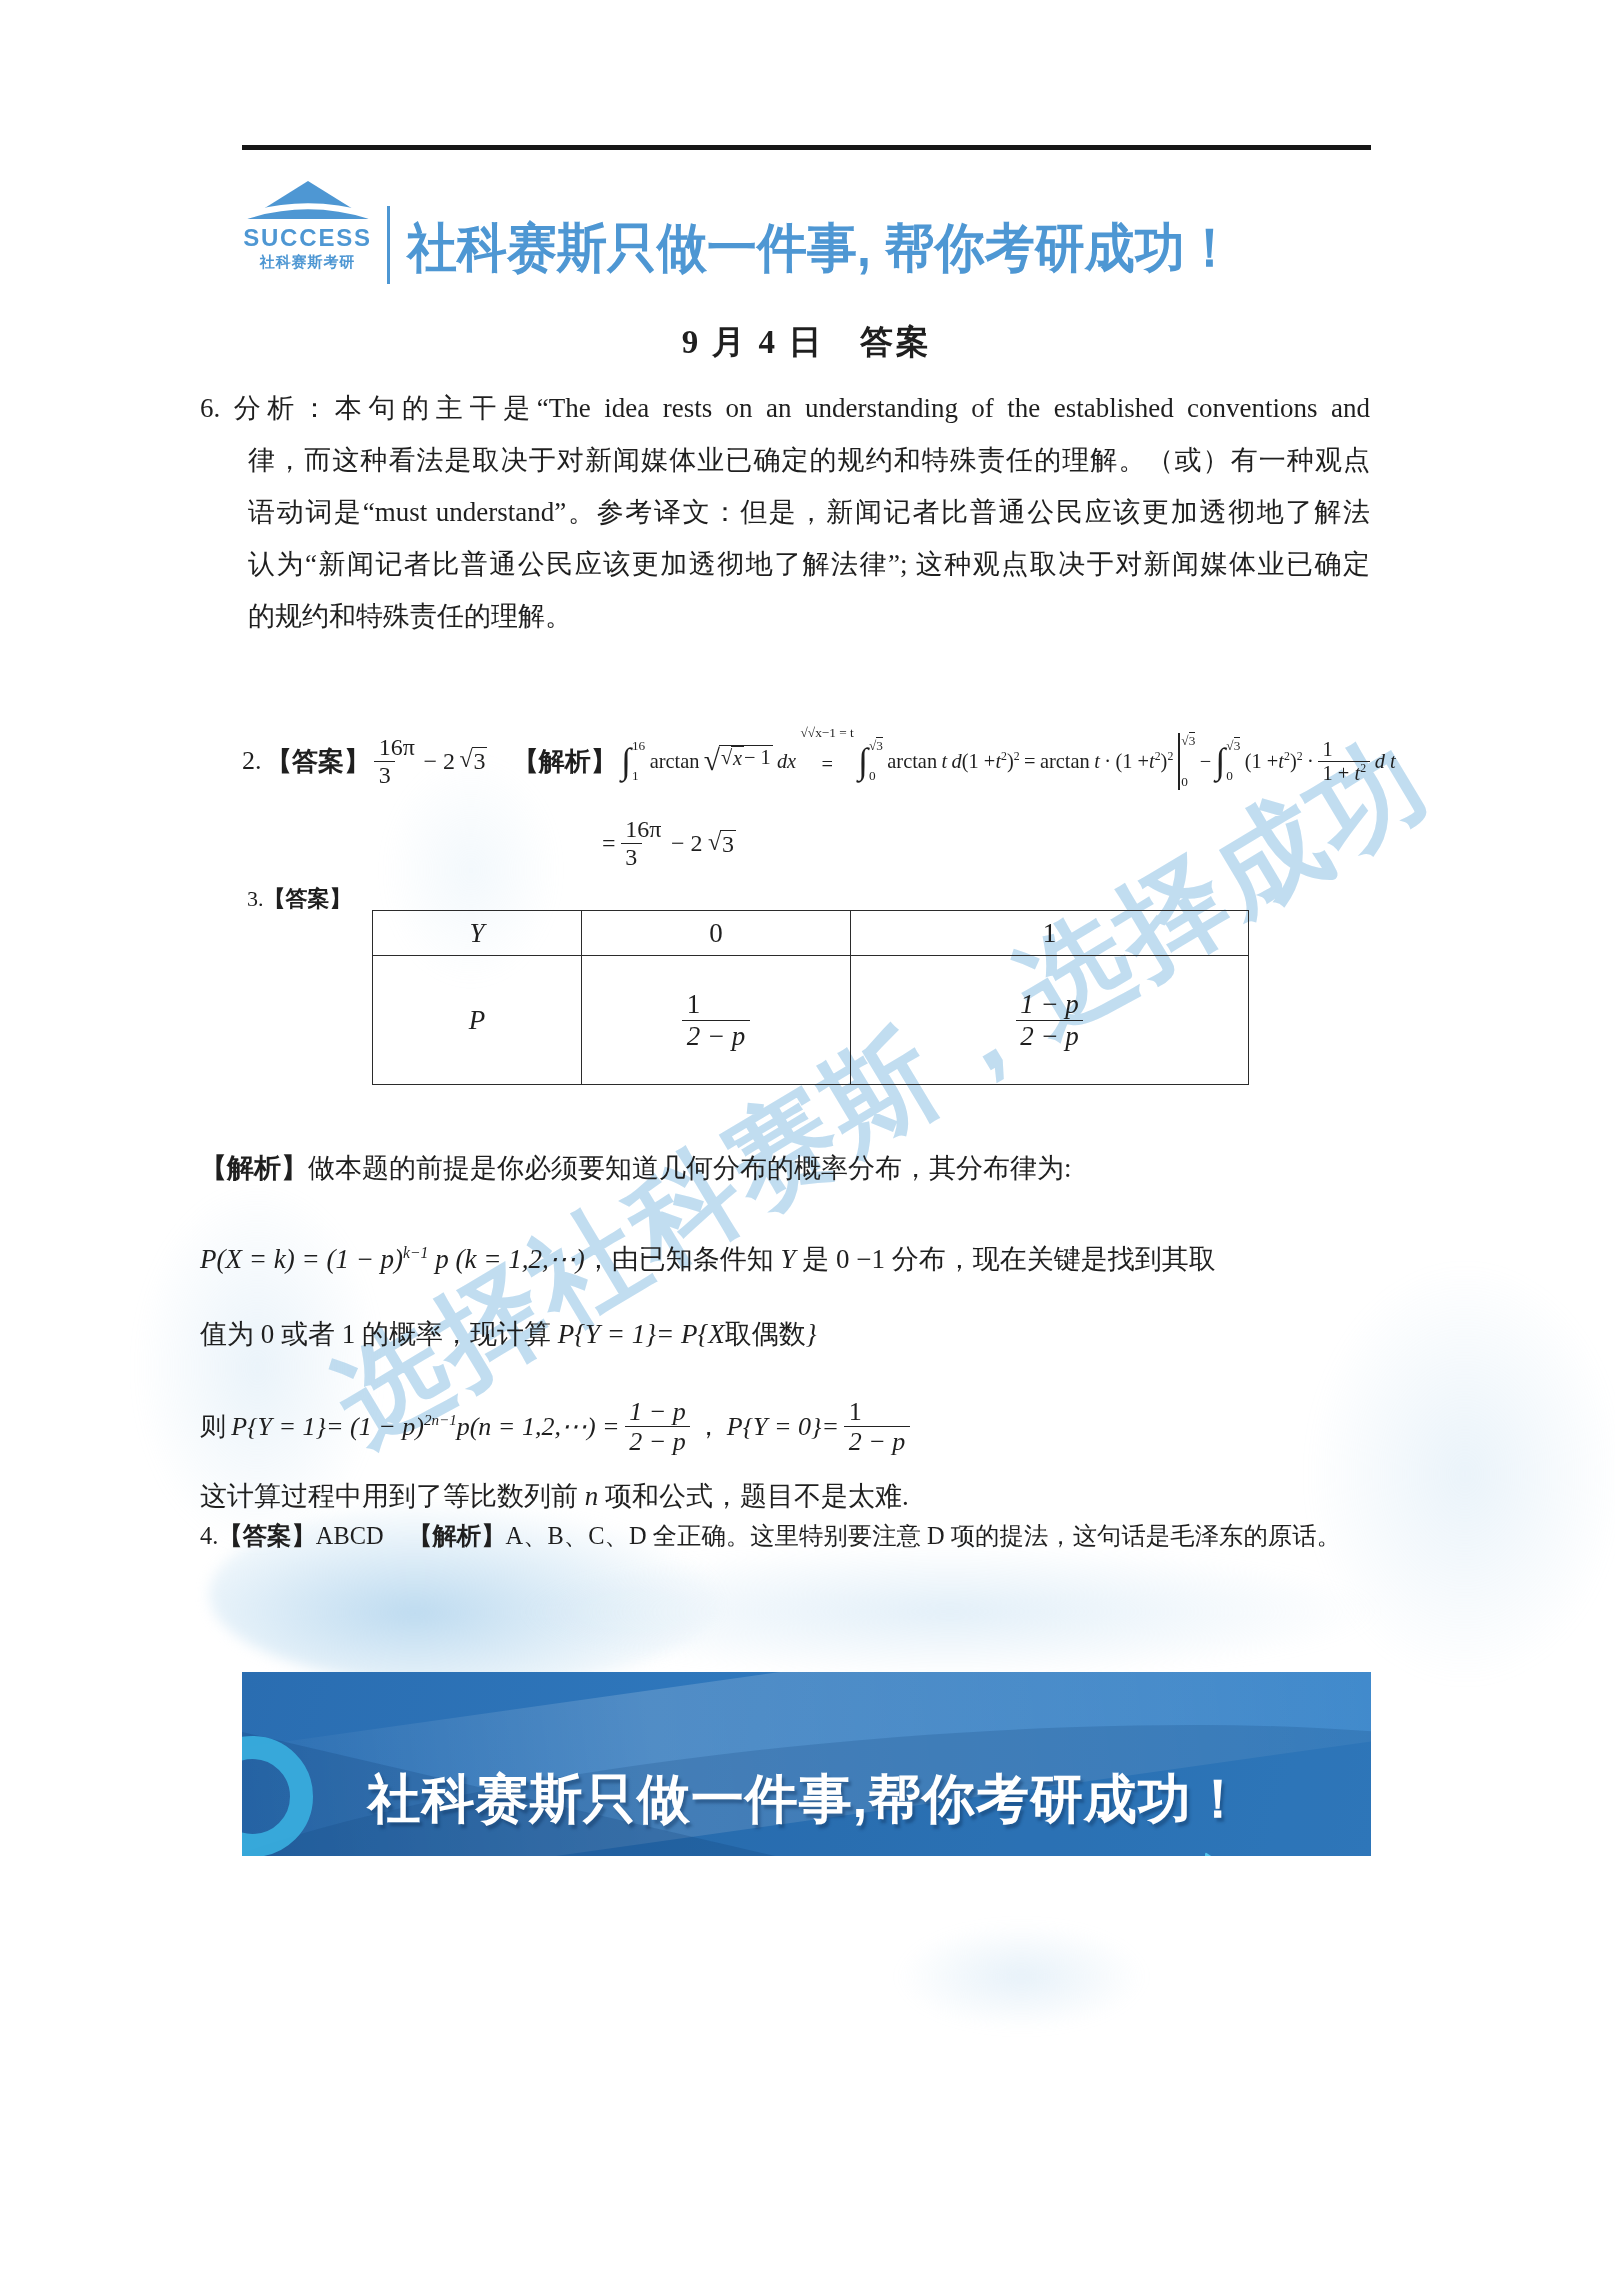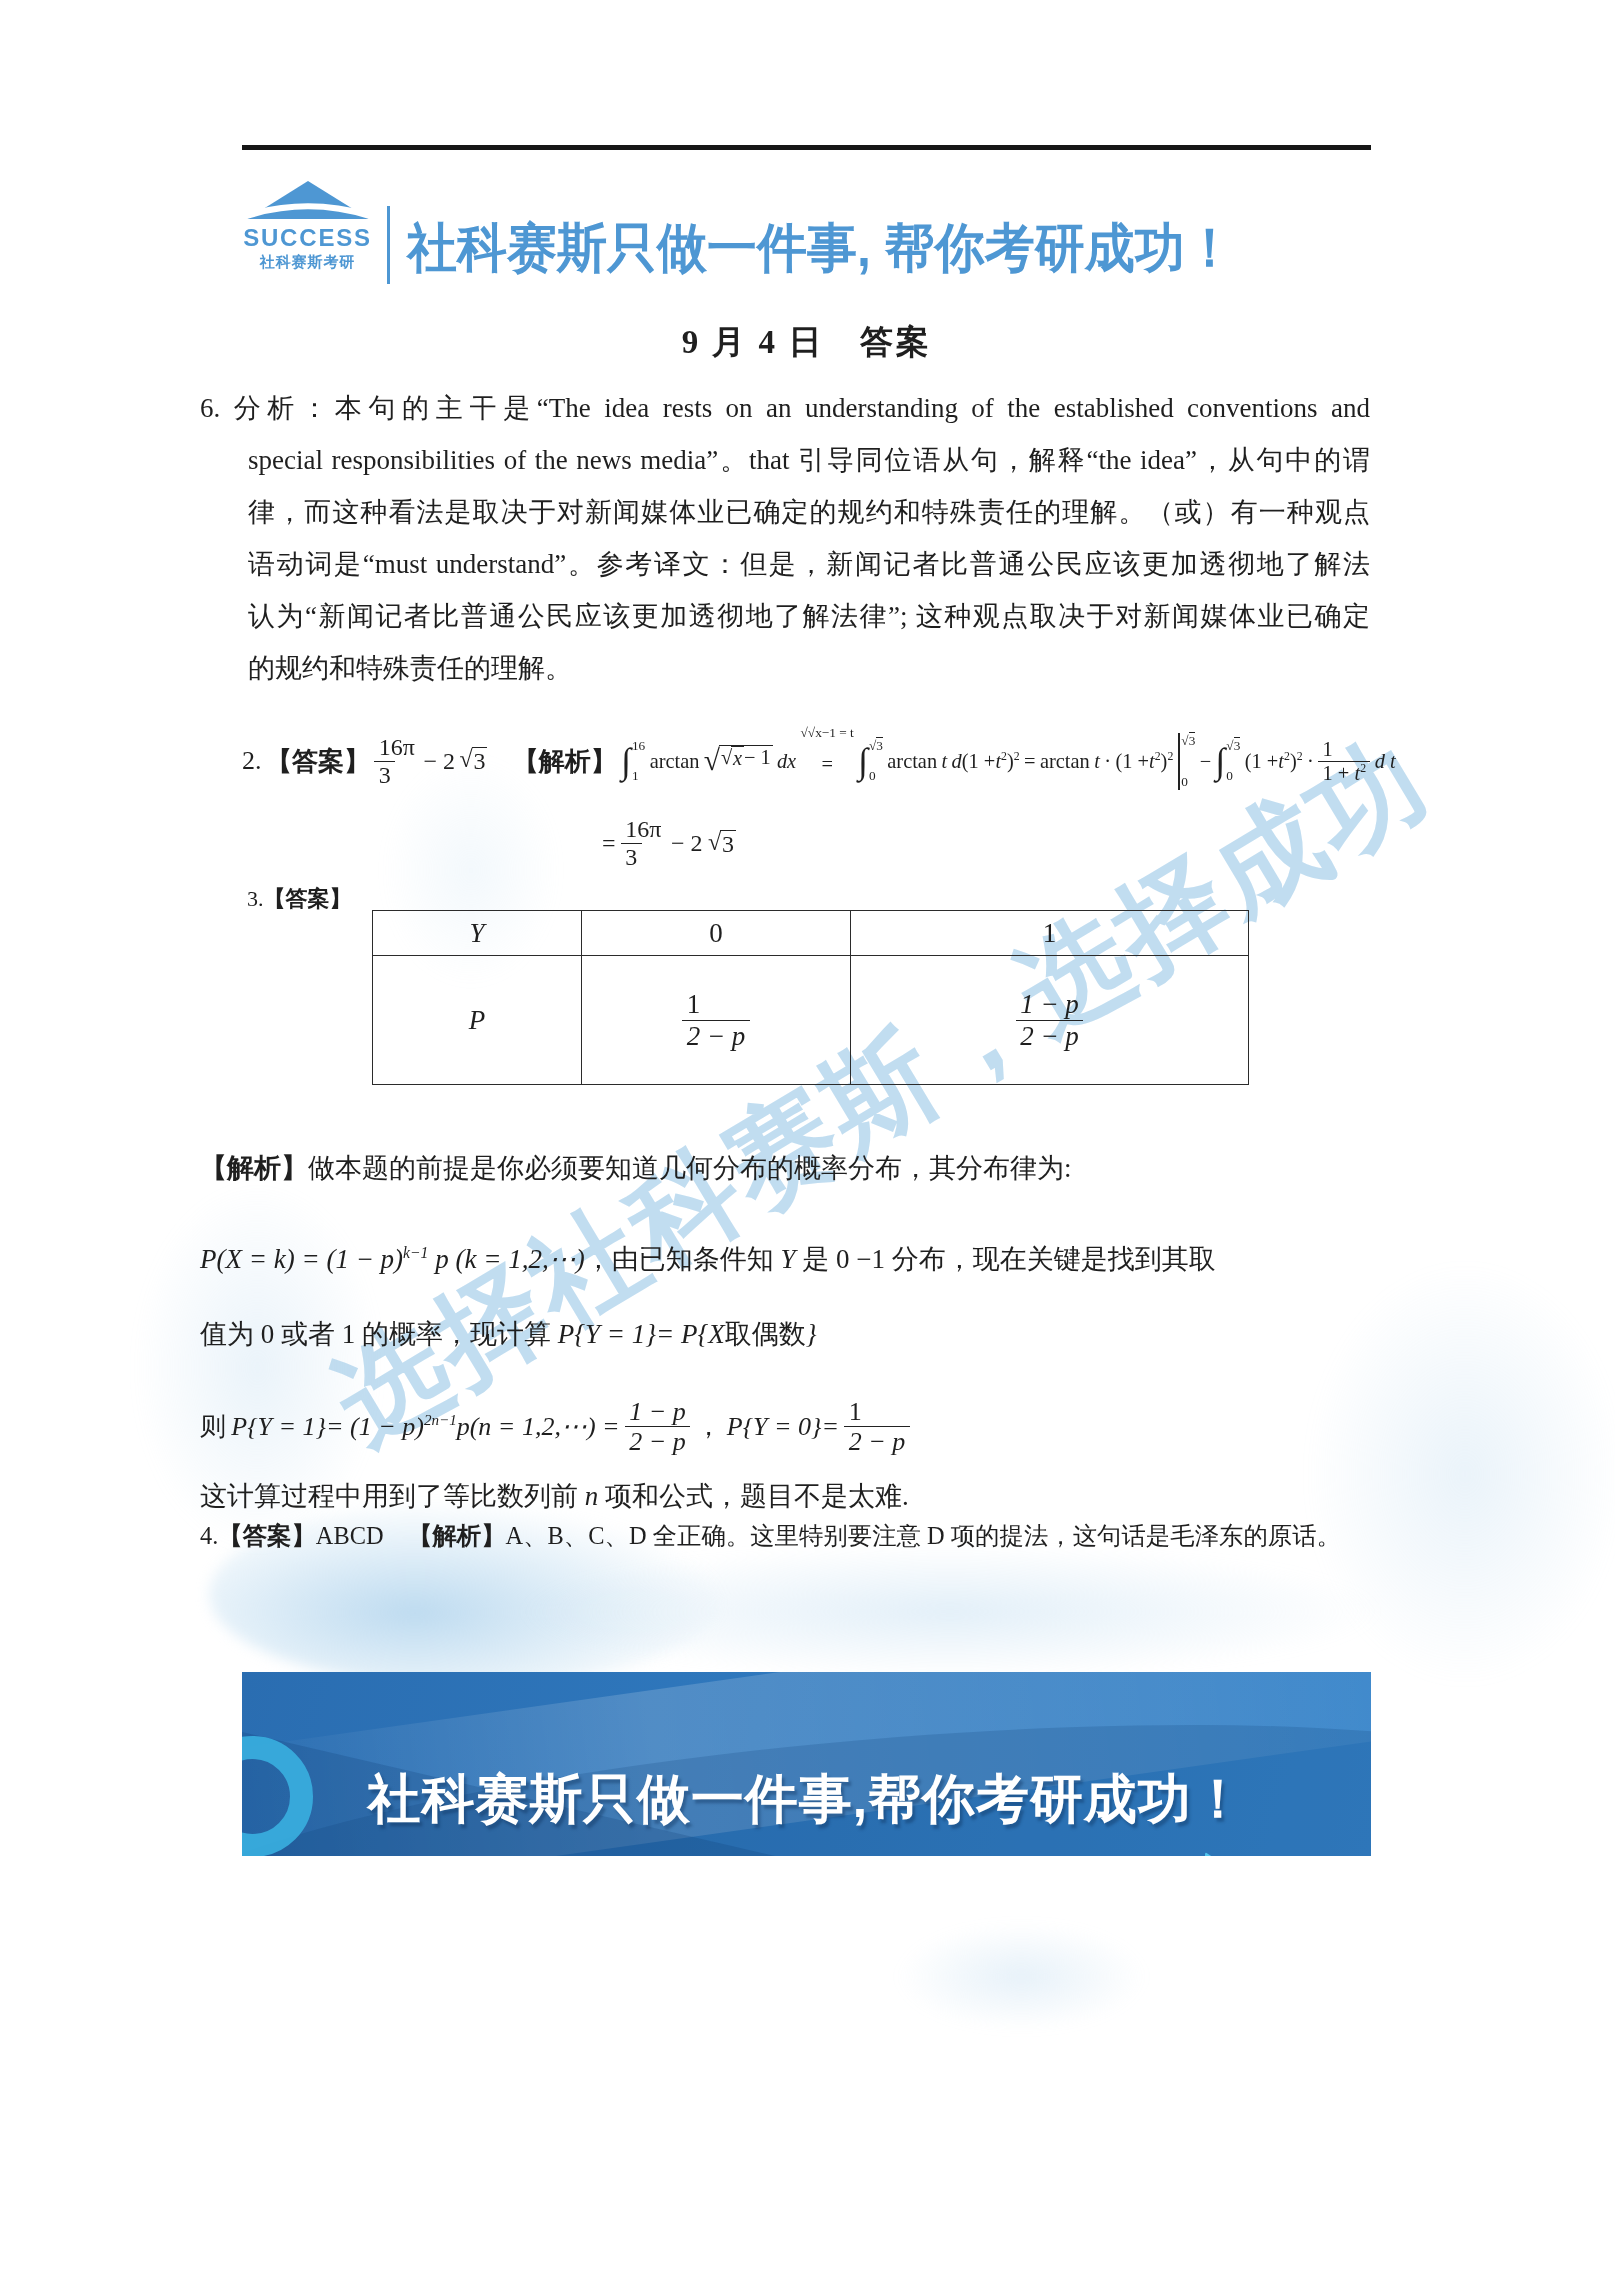--- a/index.html
+++ b/index.html
@@ -127,21 +127,20 @@
     <div class="brand">SUCCESS</div>
     <div class="sub">社科赛斯考研</div>
   </div>
   <div class="abs vdiv"></div>
   <div class="abs slogan">社科赛斯只做一件事, 帮你考研成功！</div>
 
   <div class="abs title">9 月 4 日　答案</div>
 
   <div class="abs q1">
     <div class="jl">6.  分析：本句的主干是“The idea rests on an understanding of the established conventions and</div>
-    <div class="jl ind">special responsibilities of the news media”。that 引导同位语从句，解释“the idea”，从句中的谓</div>
     <div class="jl ind">律，而这种看法是取决于对新闻媒体业已确定的规约和特殊责任的理解。（或）有一种观点</div>
     <div class="jl ind">语动词是“must understand”。参考译文：但是，新闻记者比普通公民应该更加透彻地了解法</div>
     <div class="jl ind">认为“新闻记者比普通公民应该更加透彻地了解法律”; 这种观点取决于对新闻媒体业已确定</div>
     <div class="ind">的规约和特殊责任的理解。</div>
   </div>
 
   <div class="abs row q2row">
     <span class="lab">2.</span>
       <span class="lab bold">【答案】</span>
     <span class="frac" style="font-size:24px">

